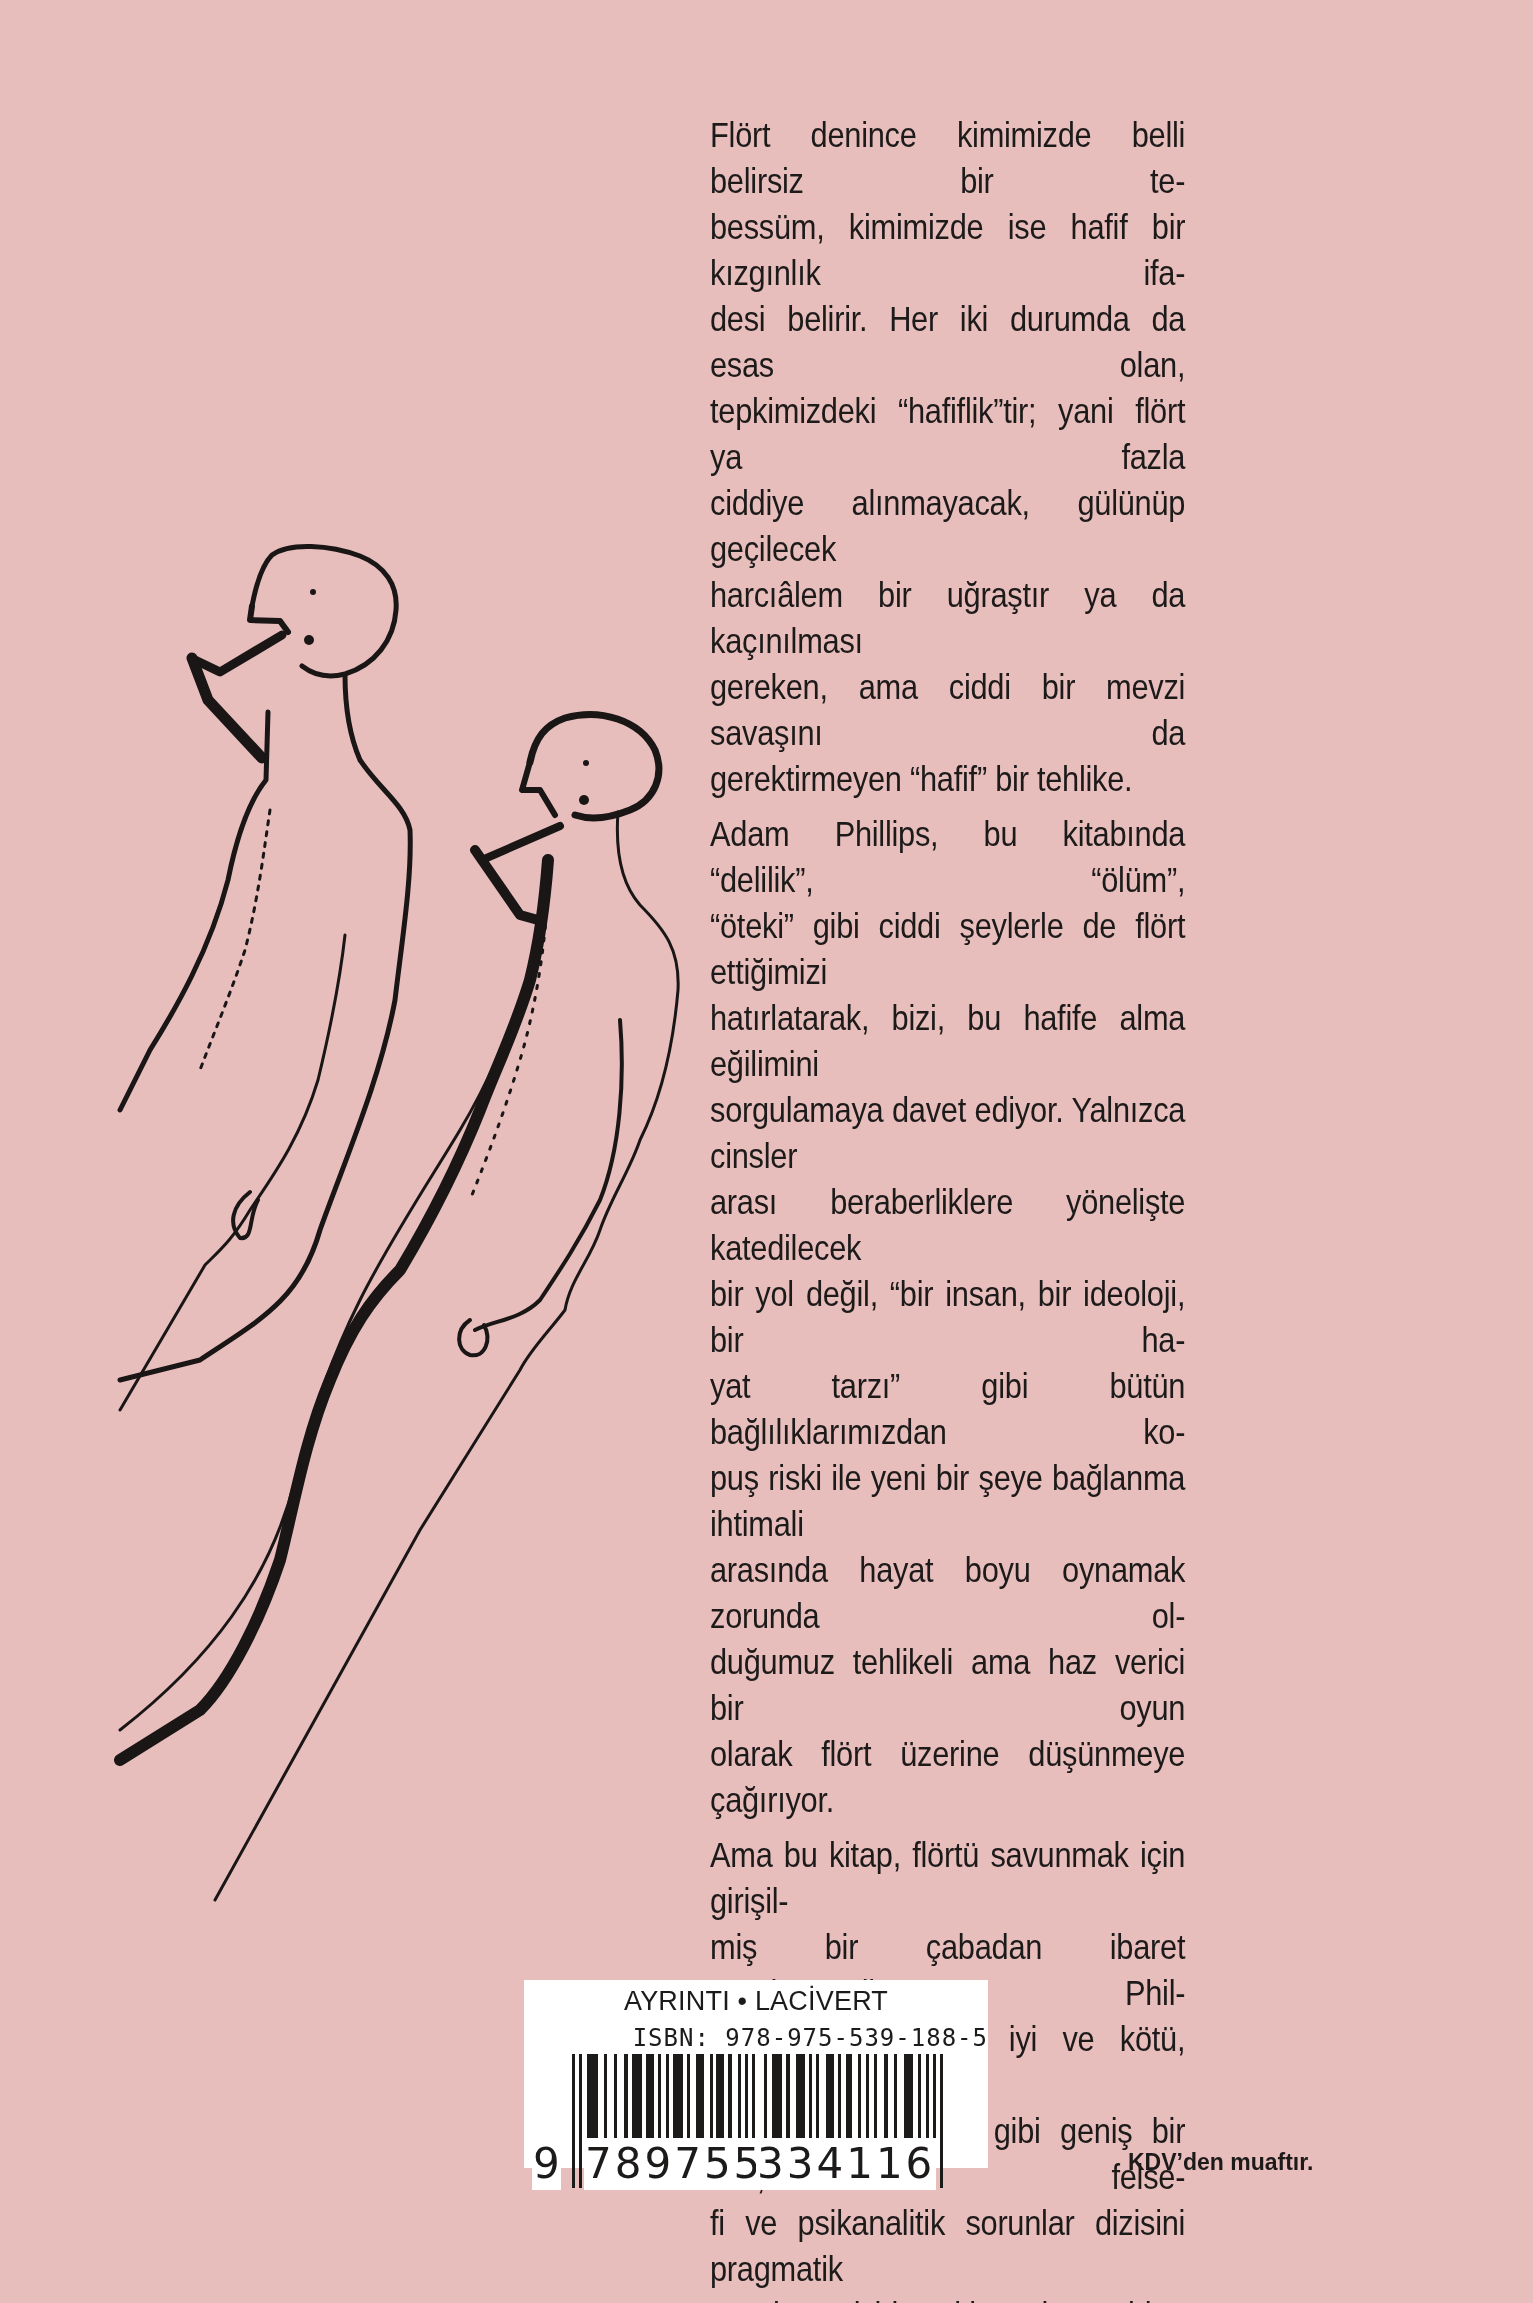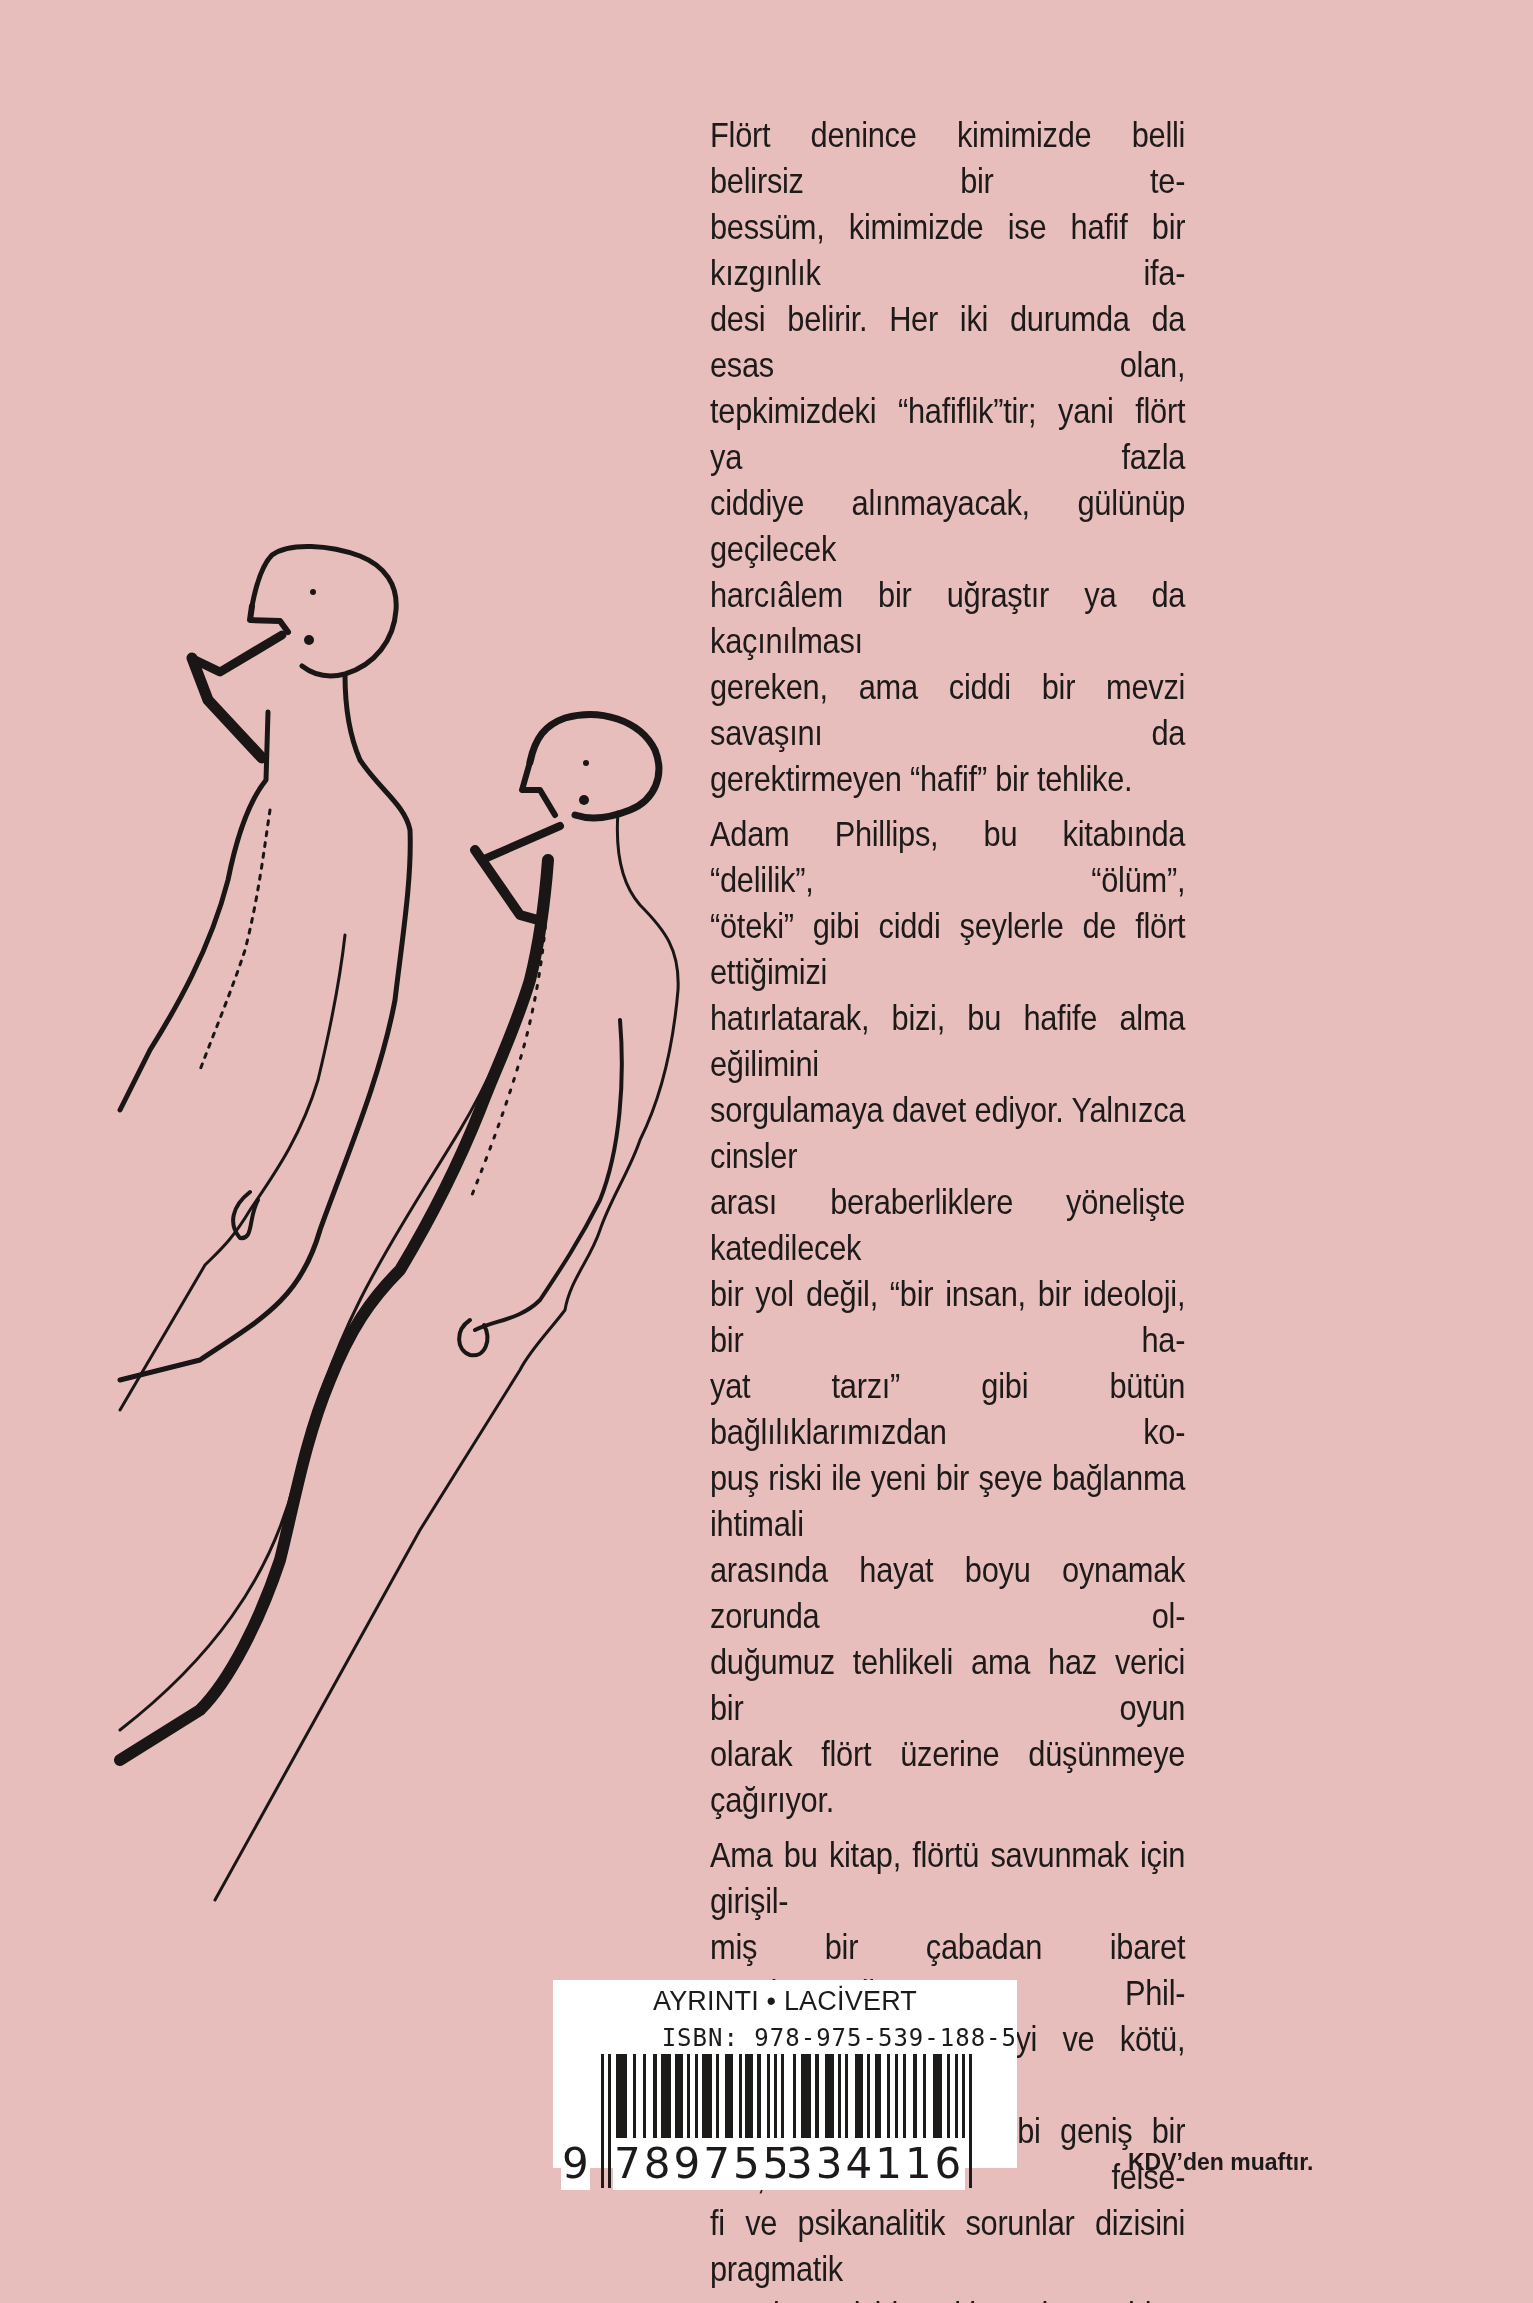--- a/index.html
+++ b/index.html
@@ -28,21 +28,21 @@
     line-height: 46px;
     text-align: justify;
     text-align-last: left;
     letter-spacing: -0.3px;
     word-spacing: 0px;
   }
   .blurb .line { display: block; text-align: justify; text-align-last: justify; }
   .blurb .line.last { text-align-last: left; }
   .barcode-box {
     position: absolute;
-    left: 553px; top: 1980px;
+    left: 524px; top: 1980px;
     width: 464px; height: 188px;
     background: #ffffff;
   }
   .publisher {
     position: absolute; left: 0; right: 0; top: 6px;
     text-align: center;
     font-size: 27px; letter-spacing: 0.2px;
     color: #1d1a1a;
   }
   .isbn {

